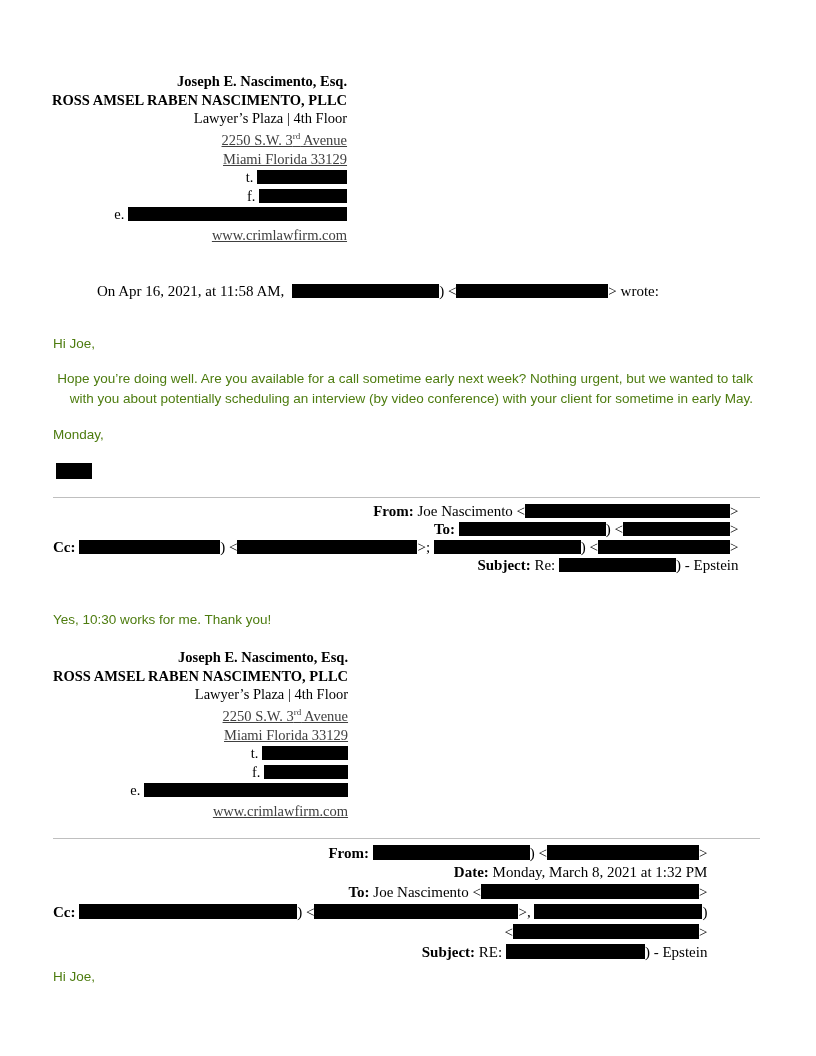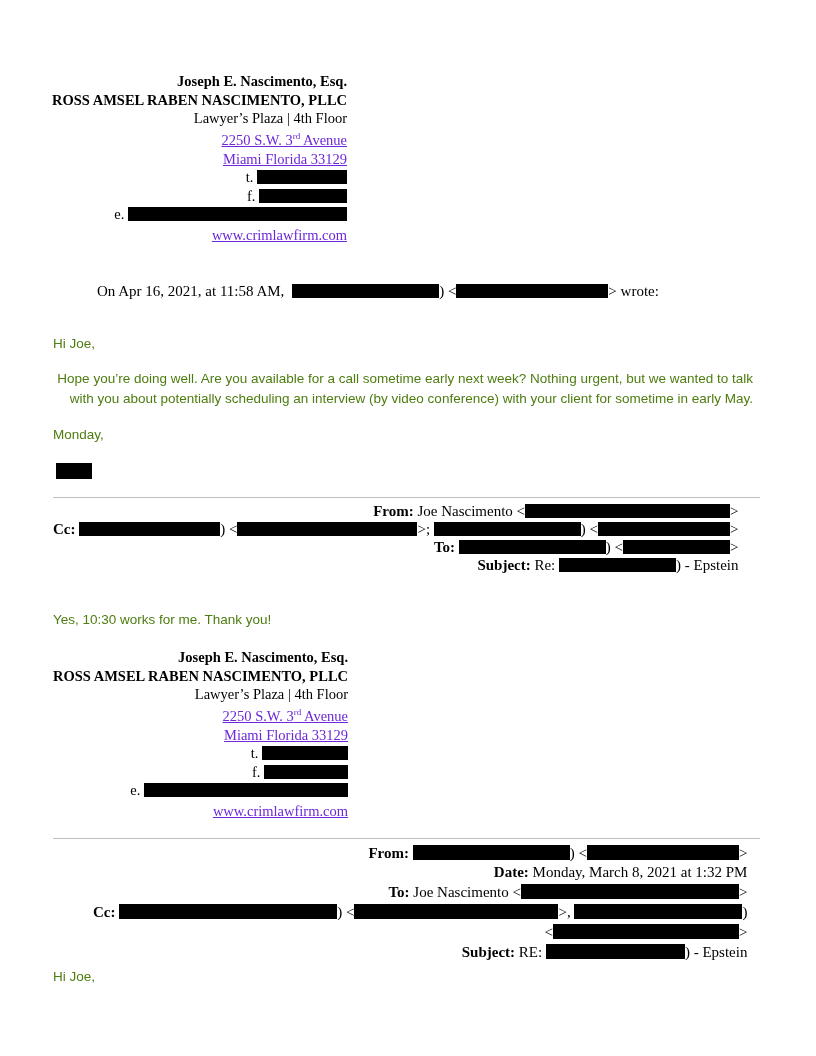--- a/index.html
+++ b/index.html
@@ -36,21 +36,21 @@
 
   
   .sig {
     position: absolute;
     font-family: "Liberation Serif", serif;
     font-size: 14.5px;
     line-height: 18.5px;
   }
   .sig .b { font-weight: bold; }
   .sig .lnk {
-    color: #6d28d9;
+    color: #404040;
     text-decoration: underline;
   }
   .sig .lnk sup { font-size: 9px; vertical-align: super; }
   .sig .row { white-space: nowrap; }
 
   
   .msg {
     position: absolute;
     font-family: "Liberation Sans", sans-serif;
     font-size: 13.5px;
@@ -124,32 +124,32 @@
 
   <div class="rule" style="left:53px; top:497px; width:707px;"></div>
 
   <div class="hdr" style="left:53px; top:502px;">
     <div>
       <b>From:</b>
       <span>Joe Nascimento</span>
       <span>&lt;</span><span class="redact" style="width:205px;"></span><span>&gt;</span>
     </div>
     <div>
+      <b>To:</b>
+      <span class="redact" style="width:147px;"></span><span>)</span>
+      <span>&lt;</span><span class="redact" style="width:107px;"></span><span>&gt;</span>
+    </div>
+    <div>
       <b>Cc:</b>
       <span class="redact" style="width:141px;"></span><span>)</span>
       <span>&lt;</span><span class="redact" style="width:180px;"></span><span>&gt;;</span>
       <span class="redact" style="width:147px;"></span><span>)</span>
       <span>&lt;</span><span class="redact" style="width:132px;"></span><span>&gt;</span>
     </div>
     <div>
-      <b>To:</b>
-      <span class="redact" style="width:147px;"></span><span>)</span>
-      <span>&lt;</span><span class="redact" style="width:107px;"></span><span>&gt;</span>
-    </div>
-    <div>
       <b>Subject:</b>
       <span>Re:</span>
       <span class="redact" style="width:117px;"></span><span>)</span>
       <span>- Epstein</span>
     </div>
   </div>
 
   <div class="msg" style="left:53px; top:610px;">Yes, 10:30 works for me. Thank you!</div>
 
   <div class="sig" style="left:53px; top:648px;">
@@ -174,21 +174,21 @@
       <span>e.</span>
       <span class="redact" style="width:204px;"></span>
     </div>
     <div class="row" style="margin-top:2px;">
       <span class="lnk">www.crimlawfirm.com</span>
     </div>
   </div>
 
   <div class="rule" style="left:53px; top:838px; width:707px;"></div>
 
-  <div class="hdr hdr-serif" style="left:53px; top:843px;margin-left:40px;">
+  <div class="hdr hdr-serif" style="left:53px; top:843px;">
     <div>
       <b>From:</b>
       <span class="redact tall" style="width:157px;"></span><span>)</span>
       <span>&lt;</span><span class="redact tall" style="width:152px;"></span><span>&gt;</span>
     </div>
     <div>
       <b>Date:</b>
       <span>Monday, March 8, 2021 at 1:32 PM</span>
     </div>
     <div>

